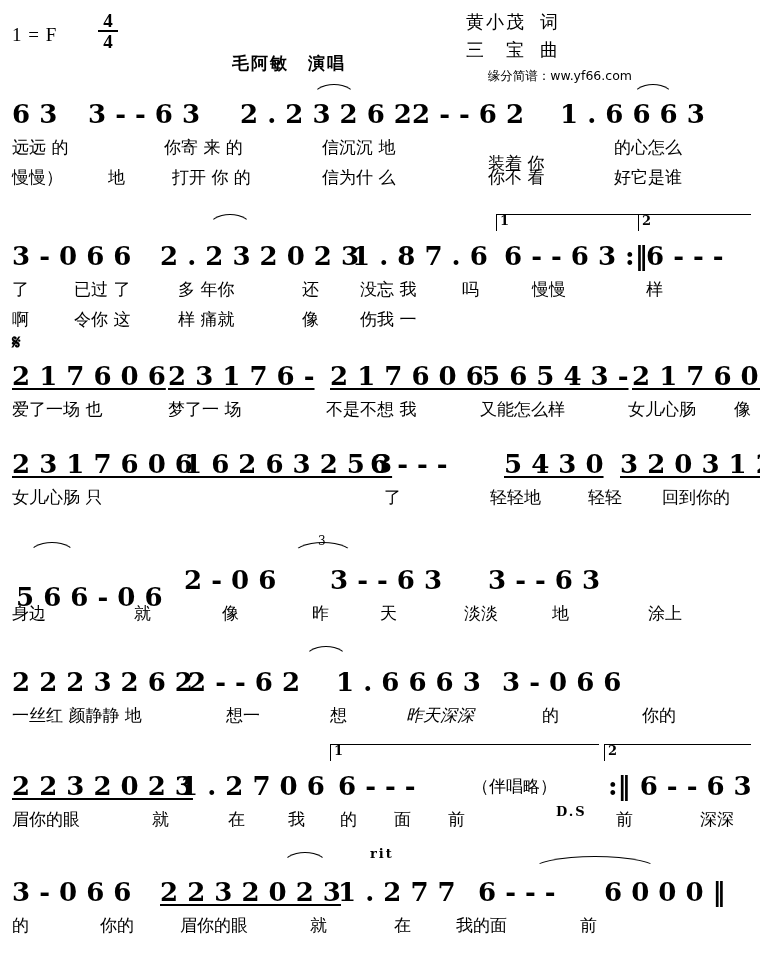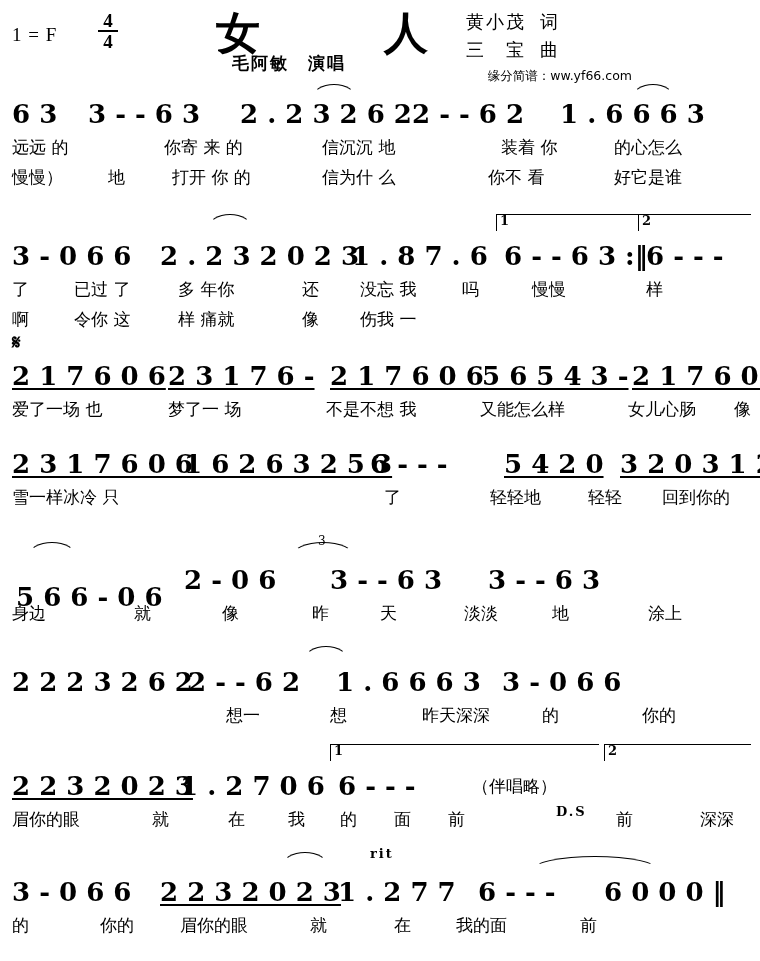--- a/index.html
+++ b/index.html
@@ -171,21 +171,20 @@
 
 <div class="sheet">
 
   <div class="header">
     <div class="key-sig">1 = F</div>
     <div class="time-sig">
       <span class="num">4</span>
       <span class="bar"></span>
       <span class="den">4</span>
     </div>
-    <div class="song-title">女　人</div>
     <div class="singer">毛阿敏　演唱</div>
     <div class="credits">
       <div class="row">
         <span class="name">黄小茂</span><span class="role">词</span>
       </div>
       <div class="row">
         <span class="name">三　宝</span><span class="role">曲</span>
       </div>
     </div>
     <div class="site">缘分简谱：ww.yf66.com</div>
@@ -198,21 +197,21 @@
       <span class="seg" style="left:228px;">2 . 2 3 2 6 2</span>
       <span class="seg" style="left:400px;">2 - - 6 2</span>
       <span class="seg" style="left:548px;">1 . 6 6 6 3</span>
       <span class="slur" style="left:300px; top:-8px; width:42px;"></span>
       <span class="slur" style="left:620px; top:-8px; width:40px;"></span>
     </div>
     <div style="position:relative; height:30px;">
       <span class="lyr" style="left:0px;   top:0;">远远 的</span>
       <span class="lyr" style="left:152px; top:0;">你寄 来 的</span>
       <span class="lyr" style="left:310px; top:0;">信沉沉 地</span>
-      <span class="lyr" style="left:476px; top:0;margin-left:13px;">装着 你</span>
+      <span class="lyr" style="left:476px; top:16px;">装着 你</span>
       <span class="lyr" style="left:602px; top:0;">的心怎么</span>
     </div>
     <div style="position:relative; height:30px;">
       <span class="lyr lyr2" style="left:0px;   top:0;">慢慢）</span>
       <span class="lyr lyr2" style="left:96px;  top:0;">地</span>
       <span class="lyr lyr2" style="left:160px; top:0;">打开 你 的</span>
       <span class="lyr lyr2" style="left:310px; top:0;">信为什 么</span>
       <span class="lyr lyr2" style="left:476px; top:0;">你不 看</span>
       <span class="lyr lyr2" style="left:602px; top:0;">好它是谁</span>
     </div>
@@ -273,25 +272,25 @@
       <span class="lyr" style="left:616px;">女儿心肠</span>
       <span class="lyr" style="left:722px;">像</span>
     </div>
   </div>
 
   <div class="system" style="height:96px;">
     <div class="notes-row">
       <span class="seg u" style="left:0px;">2 3 1 7 6 0 6</span>
       <span class="seg u" style="left:172px;">1 6 2 6 3 2 5 3</span>
       <span class="seg" style="left:358px;">6 - - -</span>
-      <span class="seg u" style="left:492px;">5 4 2 0</span>
+      <span class="seg u" style="left:492px;">5 4 3 0</span>
       <span class="seg u" style="left:608px;">3 2 0 3 1 2 3</span>
     </div>
     <div style="position:relative; height:30px;">
-      <span class="lyr" style="left:0px;">雪一样冰冷 只</span>
+      <span class="lyr" style="left:0px;">女儿心肠 只</span>
       <span class="lyr" style="left:372px;">了</span>
       <span class="lyr" style="left:478px;">轻轻地</span>
       <span class="lyr" style="left:576px;">轻轻</span>
       <span class="lyr" style="left:650px;">回到你的</span>
     </div>
   </div>
 
   <div class="system" style="height:104px;">
     <div style="position:relative; height:20px;">
       <span class="slur" style="left:16px;  top:4px; width:46px;"></span>
@@ -320,42 +319,44 @@
     <div style="position:relative; height:18px;">
       <span class="slur" style="left:292px; top:4px; width:42px;"></span>
     </div>
     <div class="notes-row">
       <span class="seg" style="left:0px;">2 2 2 3 2 6 2</span>
       <span class="seg" style="left:176px;">2 - - 6 2</span>
       <span class="seg" style="left:324px;">1 . 6 6 6 3</span>
       <span class="seg" style="left:490px;">3 - 0 6 6</span>
     </div>
     <div style="position:relative; height:30px;">
+      <span class="lyr" style="left:0px;">一丝红 颜静静 地</span>
       <span class="lyr" style="left:214px;">想一</span>
       <span class="lyr" style="left:318px;">想</span>
-      <span class="lyr" style="left:410px;">昨天深深</span>
+      <span class="lyr" style="left:394px;font-style:italic;">昨天深深</span>
       <span class="lyr" style="left:530px;">的</span>
       <span class="lyr" style="left:630px;">你的</span>
     </div>
   </div>
 
   <div class="system" style="height:108px;">
     <div style="position:relative; height:22px;">
       <span class="ending" style="left:318px; top:2px; width:268px;">
         <span class="lbl">1</span>
       </span>
       <span class="ending" style="left:592px; top:2px; width:146px;">
         <span class="lbl">2</span>
       </span>
     </div>
     <div class="notes-row">
       <span class="seg u" style="left:0px;">2 2 3 2 0 2 3</span>
       <span class="seg" style="left:168px;">1 . 2 7 0 6</span>
       <span class="seg" style="left:326px;">6 - - -</span>
       <span class="seg" style="left:460px; font-family:'DejaVu Sans',sans-serif; font-size:17px; font-weight:normal;">（伴唱略）</span>
+      <span class="seg" style="left:596px;">:‖ 6 - - 6 3</span>
     </div>
     <div style="position:relative; height:30px;">
       <span class="lyr" style="left:0px;">眉你的眼</span>
       <span class="lyr" style="left:140px;">就</span>
       <span class="lyr" style="left:216px;">在</span>
       <span class="lyr" style="left:276px;">我</span>
       <span class="lyr" style="left:328px;">的</span>
       <span class="lyr" style="left:382px;">面</span>
       <span class="lyr" style="left:436px;">前</span>
       <span class="lyr" style="left:604px;">前</span>

